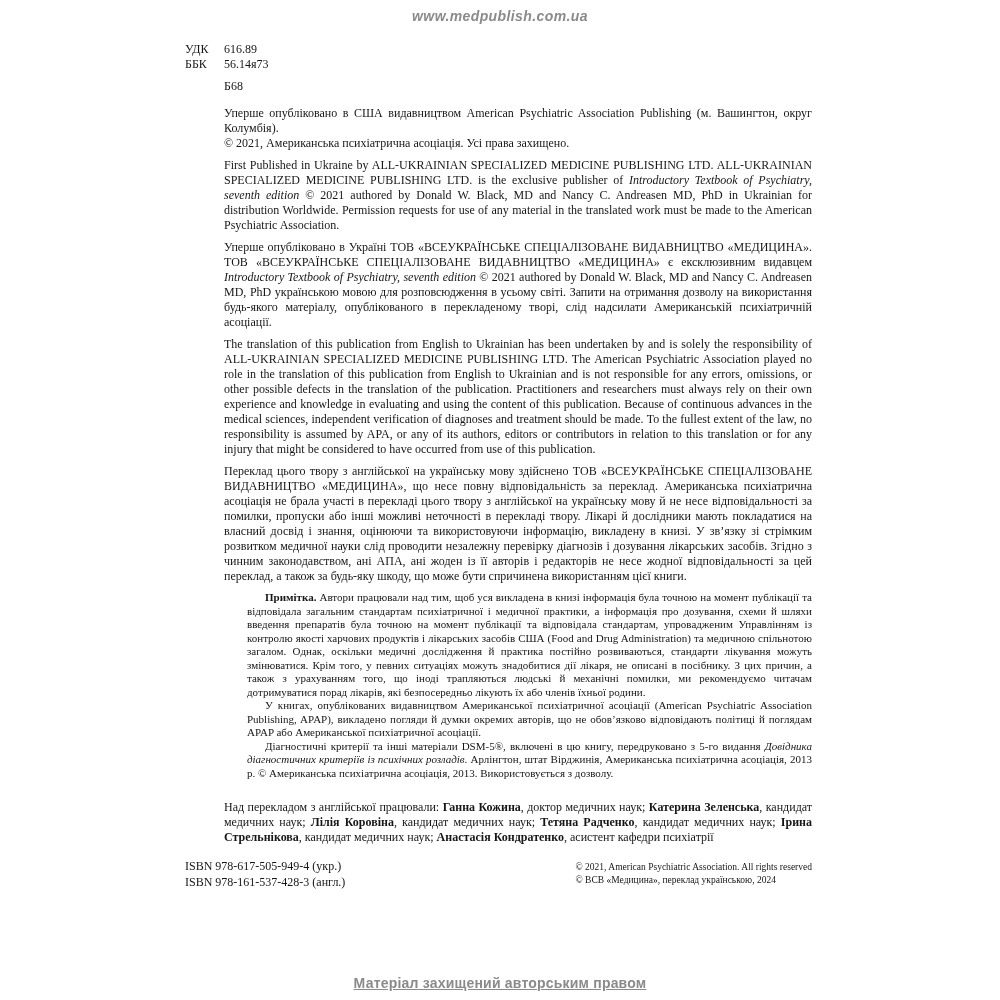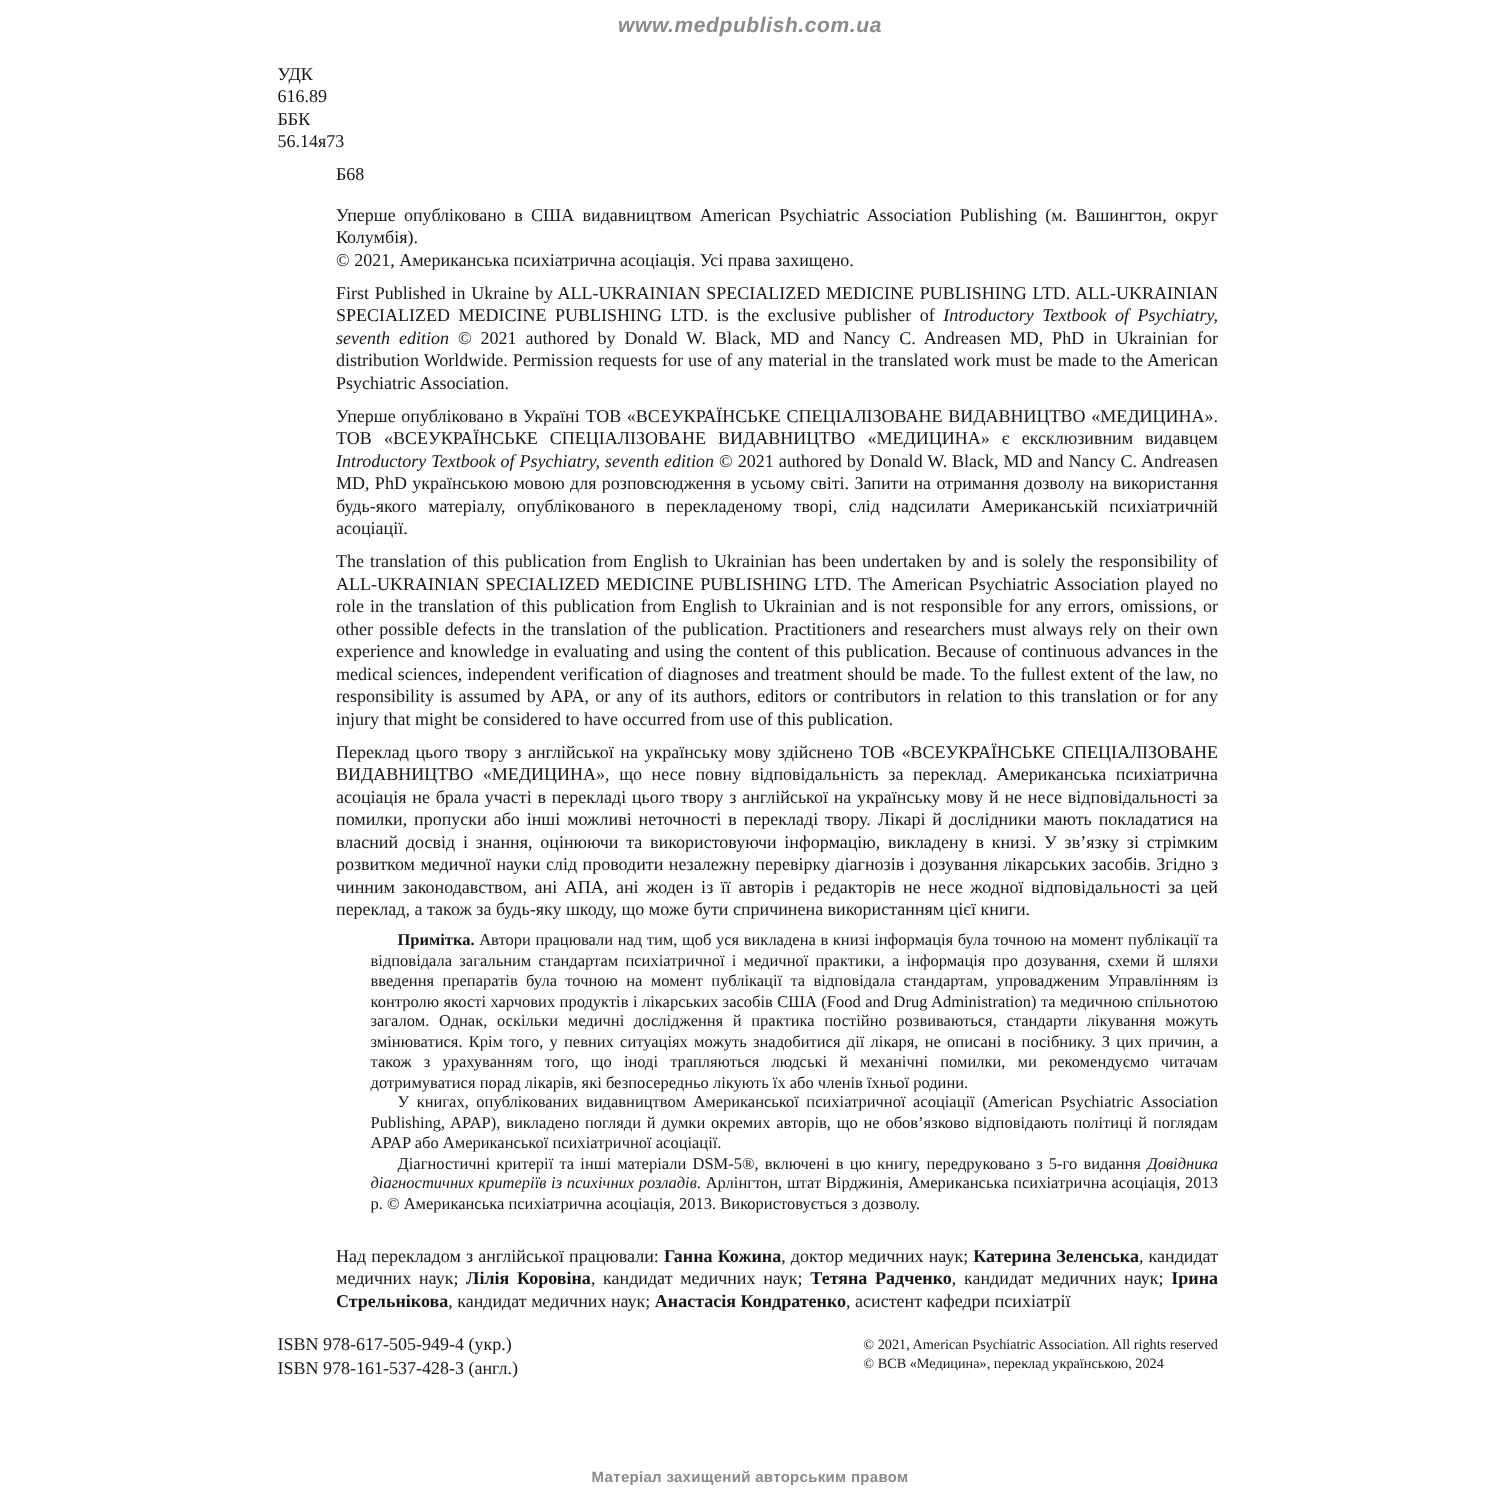--- a/index.html
+++ b/index.html
@@ -11,28 +11,28 @@
     color:#161616;
   }
   .watermark {
     position:absolute; left:0; width:100%;
     text-align:center;
     font-family:"Liberation Sans","DejaVu Sans",sans-serif;
     font-weight:bold;
     color:#8a8a8a;
   }
   .watermark.top { top:8px; font-size:14px; letter-spacing:0.4px;font-style:italic; }
-  .watermark.bottom { bottom:9px; font-size:10px; letter-spacing:0.2px; }
+  .watermark.bottom { bottom:9px; font-size:14px; letter-spacing:0.2px;text-decoration:underline; }
 
   .content {
     position:absolute; left:185px; top:42px; width:627px;
     font-size:12px; line-height:15px;
   }
   .codes { margin-bottom:12px; }
-  .code-row { display:flex;flex-direction:column; }
+  .code-row { display:flex; }
   .code-label { width:39px; }
   .code-author { margin-left:39px; margin-top:7px; }
 
   .para {
     margin-left:39px; margin-bottom:7px;
     text-align:justify; white-space:pre-line;
   }
   .para.seg { white-space:normal; }
 
   .note {

